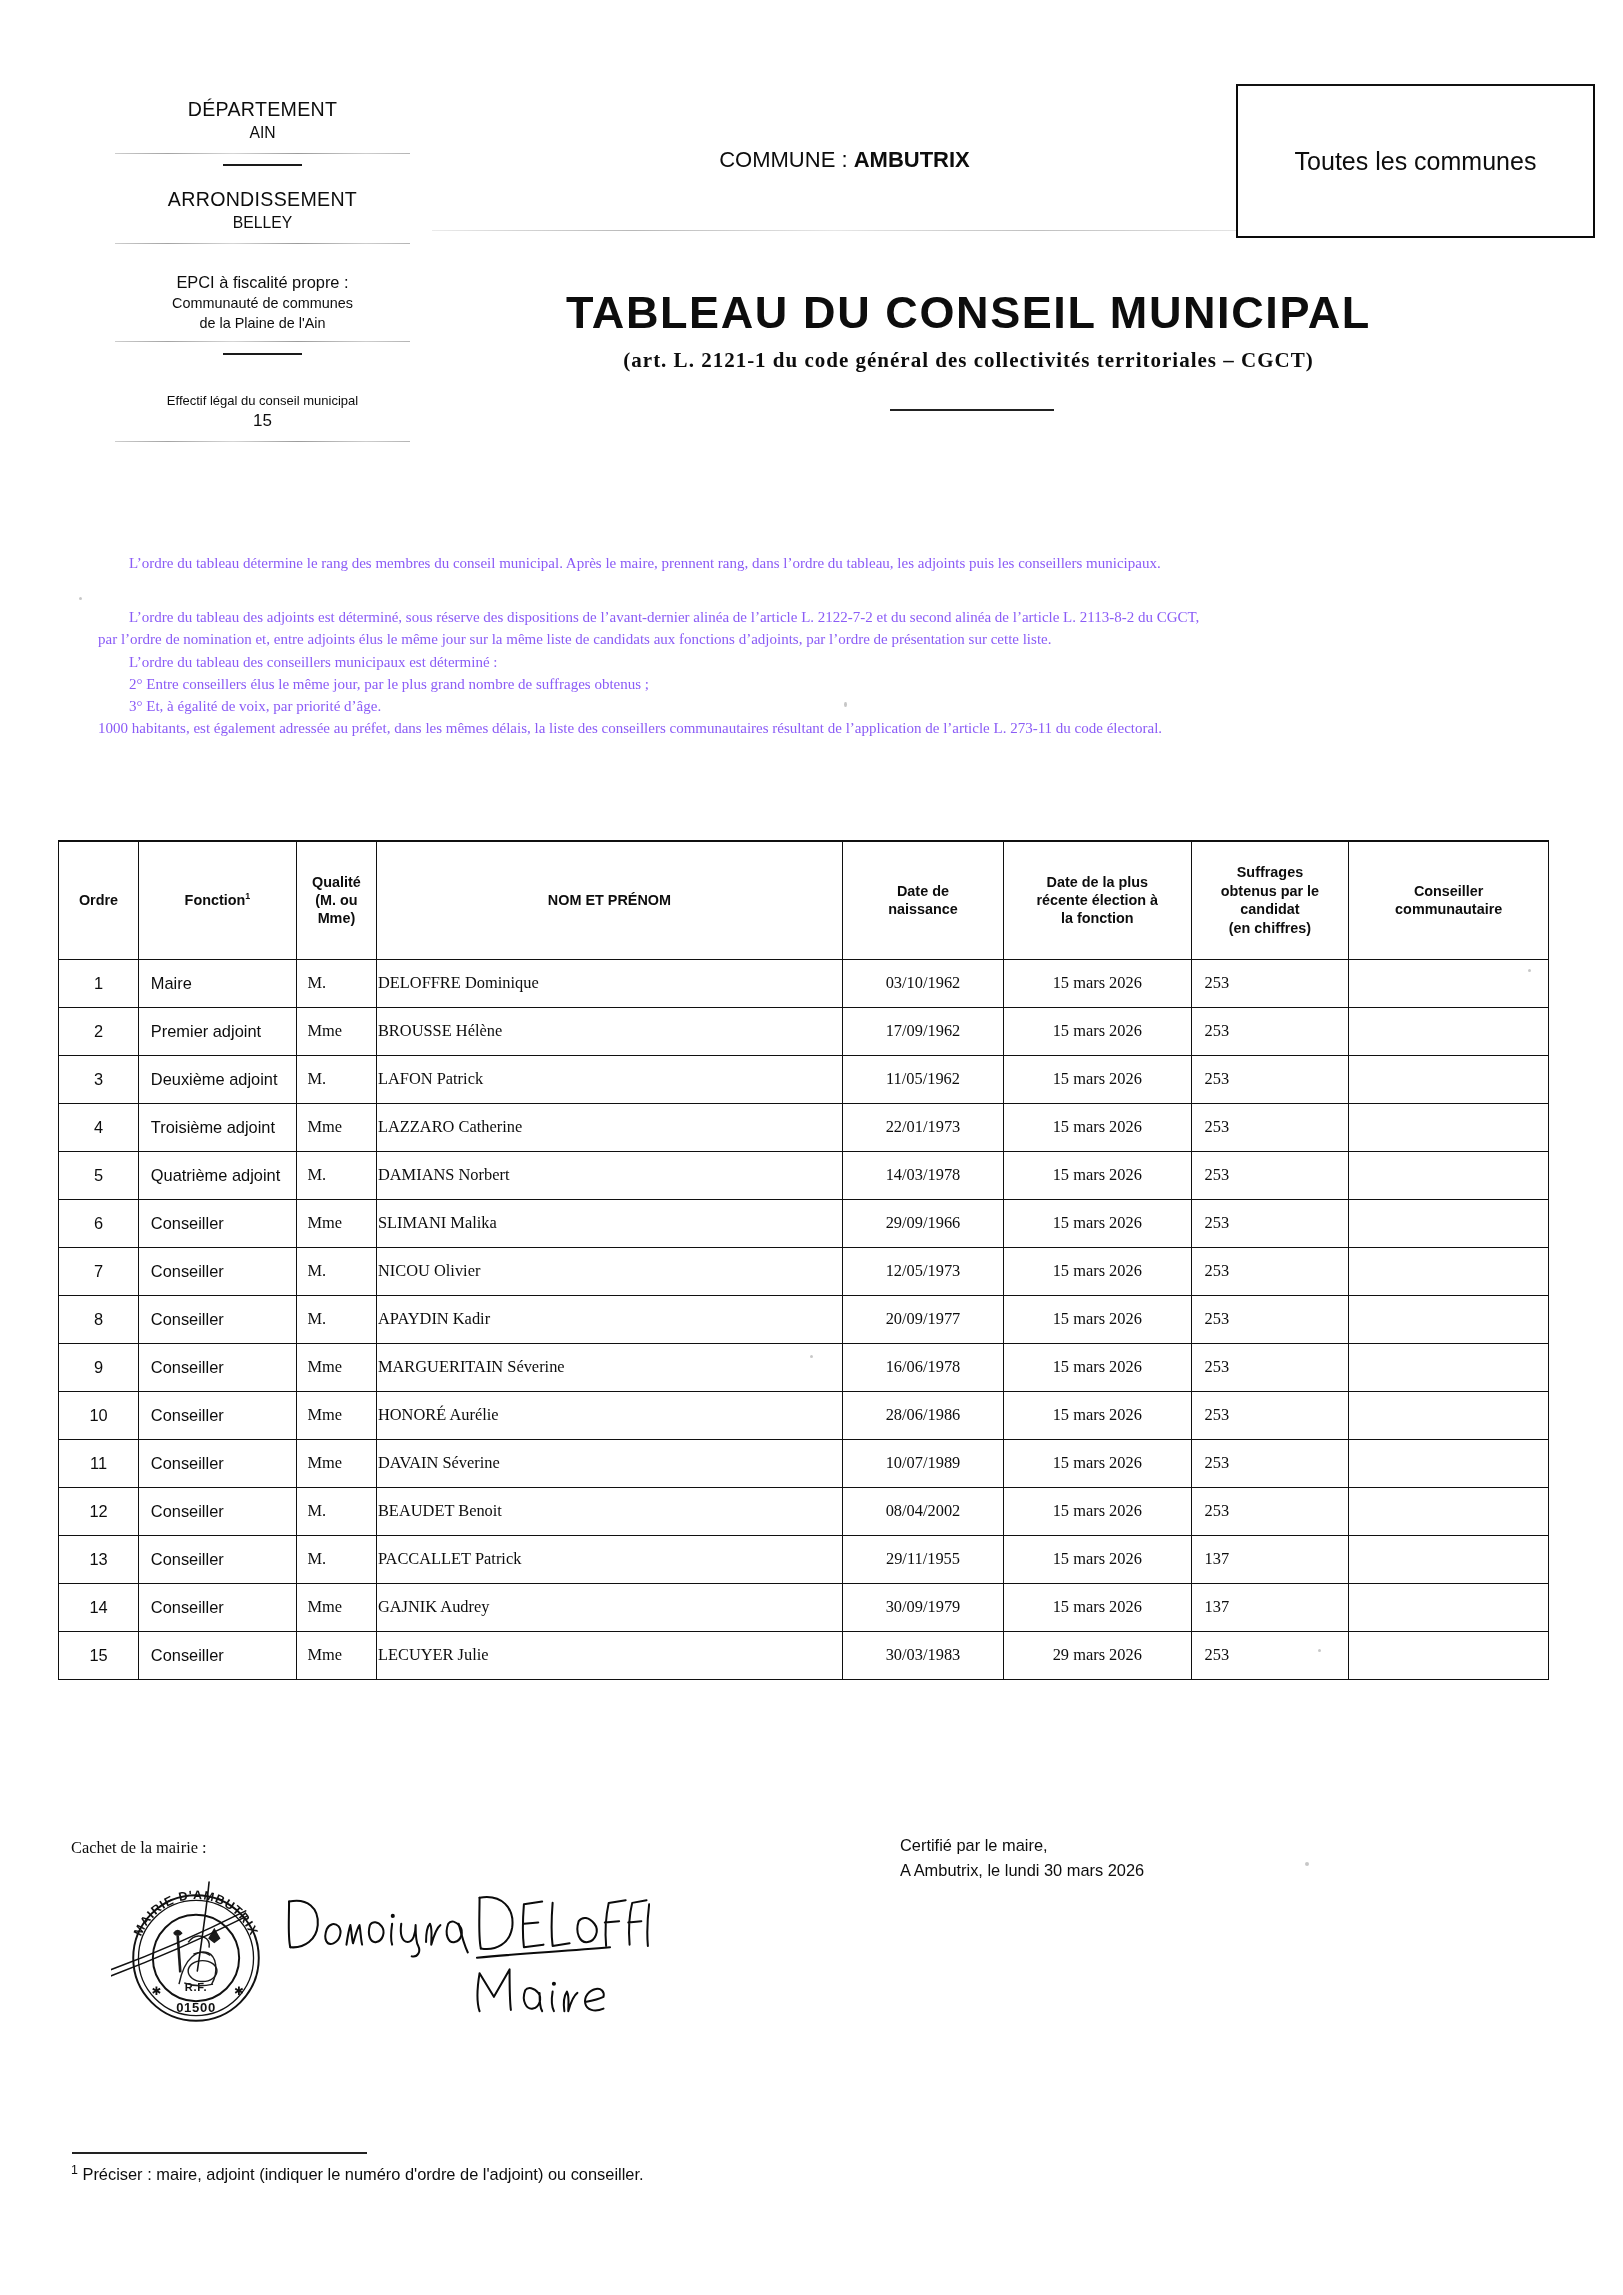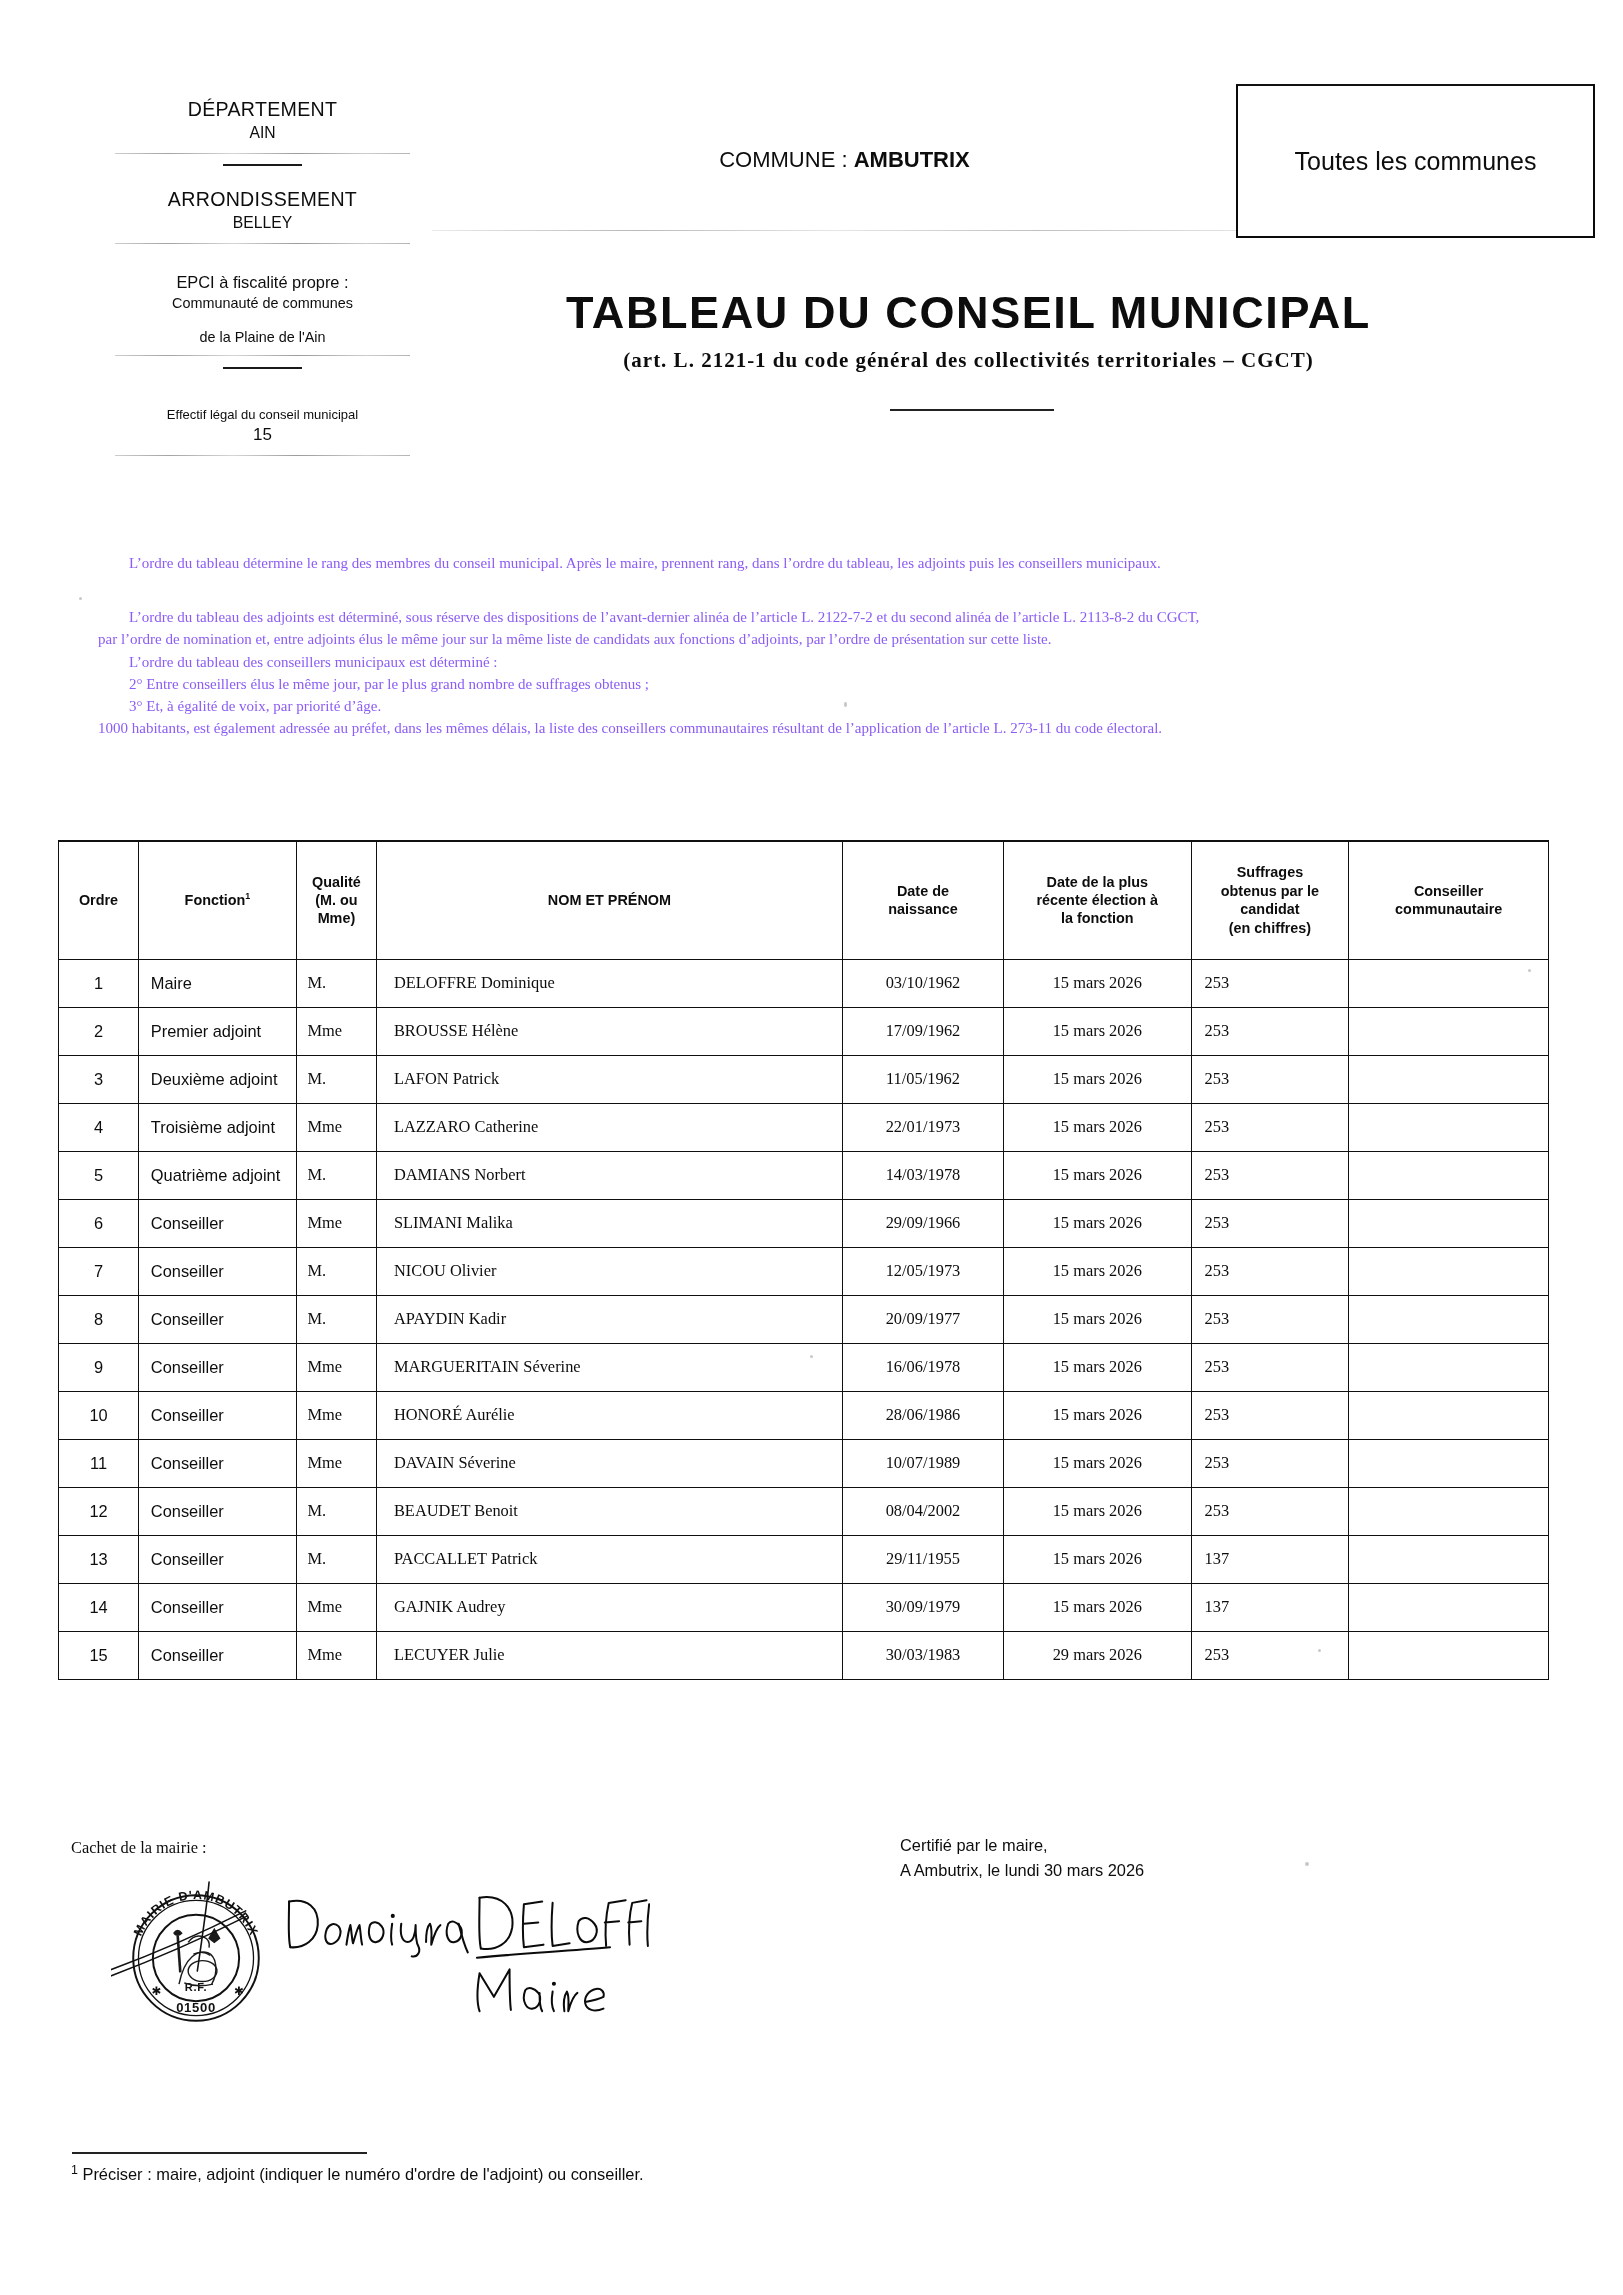--- a/index.html
+++ b/index.html
@@ -55,21 +55,21 @@
   .rule-short {
     margin: 10.5px auto 0;
     width: 79px;
     height: 2px;
     background: #1a1a1a;
   }
 
   .hdr-epci { margin-top: 29px; }
   .hdr-epci .t1 { font-size: 16.4px; }
   .hdr-epci .t2 { font-size: 14.4px; margin-top: 2.6px; }
-  .hdr-epci .t3 { font-size: 14.4px; margin-top: 18px; }
+  .hdr-epci .t3 { font-size: 14.4px; margin-top: 4px; }
 
   .hdr-effectif { margin-top: 38px; }
   .hdr-effectif .t1 { font-size: 13px; }
   .hdr-effectif .t2 { font-size: 17px; margin-top: 2.6px; }
 
   
   .commune-title {
     position: absolute;
     left: 537px;
     top: 147px;
@@ -197,21 +197,21 @@
     padding-left: 11.8px;
     font-size: 15.7px;
     font-family: "Liberation Sans", sans-serif;
   }
   td.c-qualite {
     padding-left: 10.5px;
     font-size: 15.7px;
     font-family: "Liberation Serif", serif;
   }
   td.c-nom {
-    padding-left: 17px;
+    padding-left: 1px;
     font-size: 17.7px;
     font-family: "Liberation Serif", serif;
   }
   td.c-naissance {
     text-align: center;
     font-size: 16.4px;
     font-family: "Liberation Serif", serif;
   }
   td.c-election {
     text-align: center;

